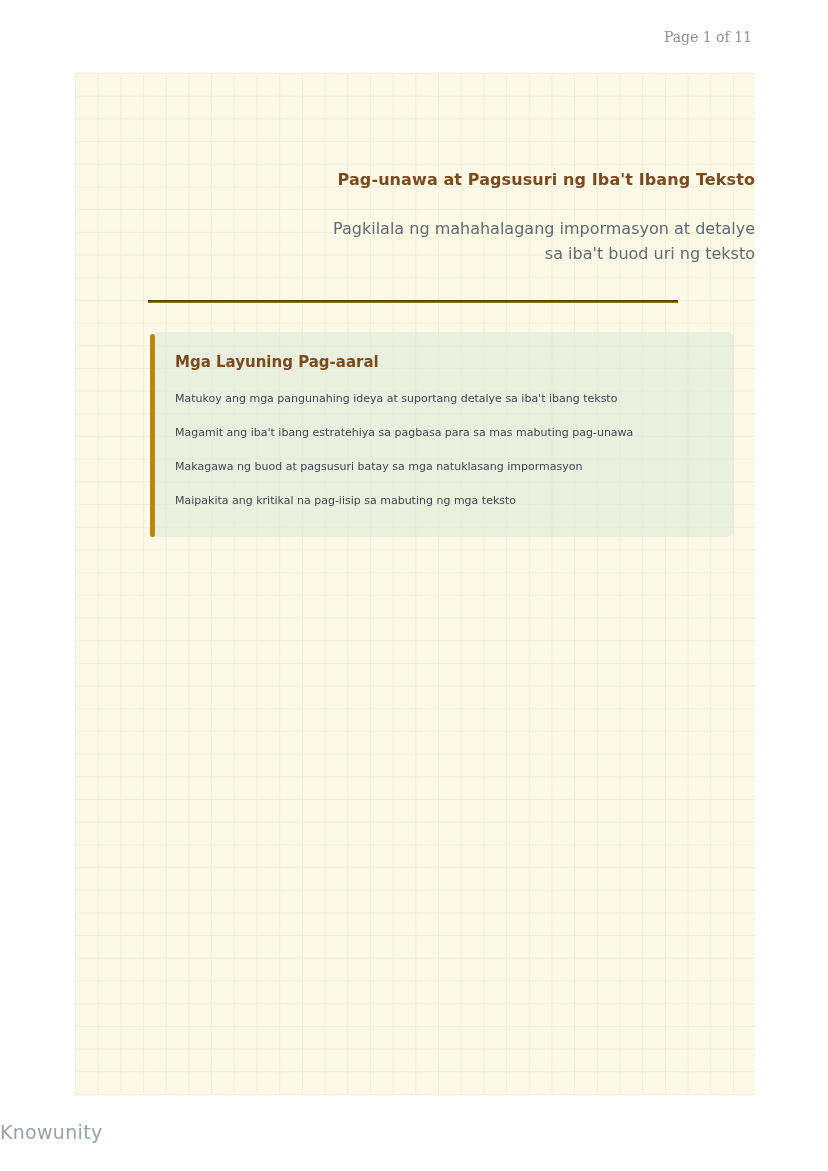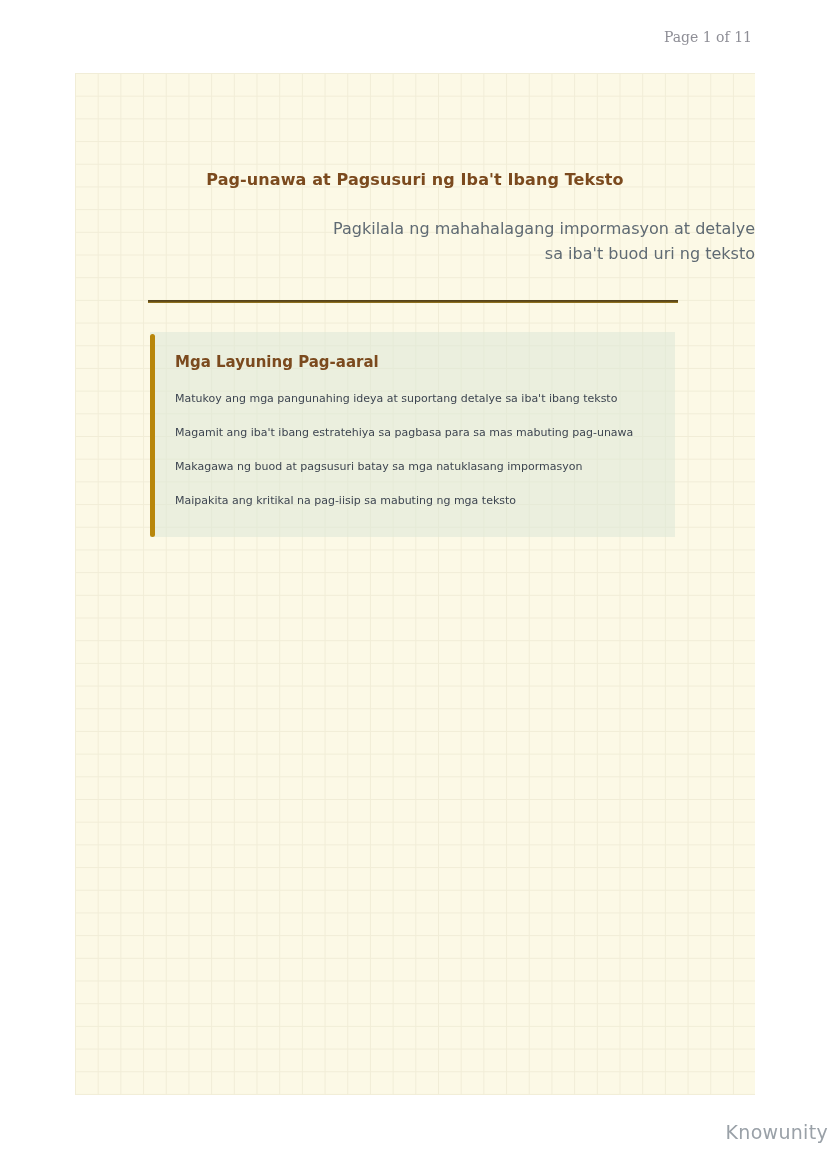--- a/index.html
+++ b/index.html
@@ -25,21 +25,21 @@
     width: 680px;
     height: 1022px;
     background-color: #fcf9e6;
     background-image:
       linear-gradient(to right, #f1edd7 1px, transparent 1px),
       linear-gradient(to bottom, #f1edd7 1px, transparent 1px);
     background-size: 22.7px 22.7px;
   }
   .doc-title {
     margin-top: 97px;
-    text-align: center;
+    text-align: right;
     font-size: 16px;
     font-weight: bold;
     color: #7b4a1e;
     letter-spacing: 0.1px;
   }
   .doc-subtitle {
     margin-top: 27px;
     text-align: right;
     font-size: 16px;
     line-height: 25px;
@@ -48,23 +48,24 @@
   .divider {
     margin: 34px auto 0 73px;
     width: 530px;
     height: 3px;
     border: none;
     background: linear-gradient(to bottom, #574419 40%, #a3801f);
   }
   .objectives {
     position: relative;
     margin: 29px 0 0 75px;
-    width: 525px;
+    width: 584px;
     background: rgba(221, 231, 215, 0.55);
     padding: 21px 28px 13px 25px;
+    border-radius: 8px;
   }
   .accent-bar {
     position: absolute;
     left: 0;
     top: 2px;
     bottom: 0;
     width: 5px;
     border-radius: 3px;
     background: #b8860b;
   }
@@ -79,21 +80,21 @@
     line-height: 22px;
     color: #3d4550;
     margin-bottom: 12px;
     max-width: 470px;
   }
   .footer-brand {
     position: absolute;
     left: 0;
     right: 0;
     top: 1121px;
-    text-align: right;
+    text-align: left;
     font-size: 19px;
     color: #9aa1a8;
     letter-spacing: 0.3px;
   }
 </style>
 </head>
 <body>
 
 <div class="page-number">Page 1 of 11</div>
 

